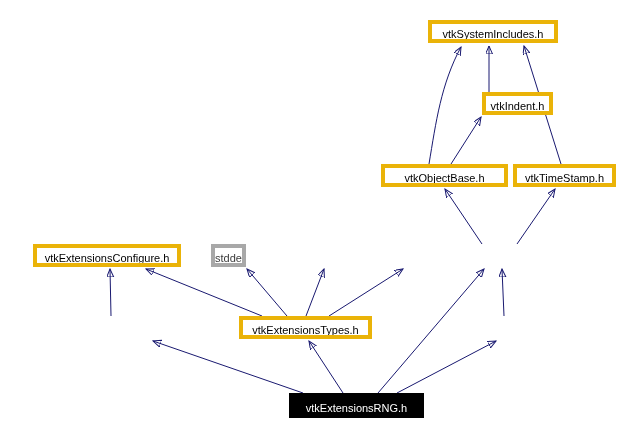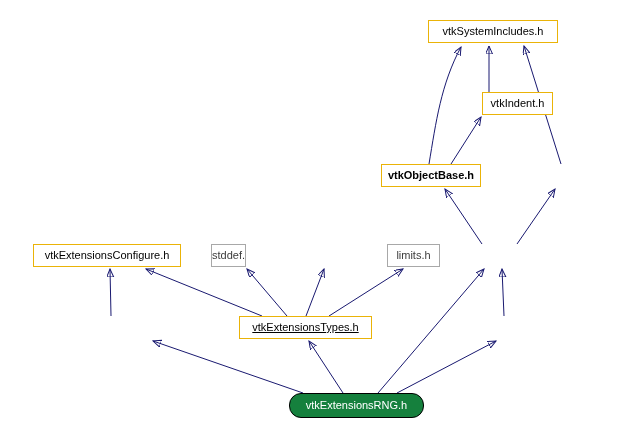--- a/index.html
+++ b/index.html
@@ -24,38 +24,37 @@
   }
   .edges path {
     fill: none;
     stroke: #191970;
     stroke-width: 1;
   }
   .node {
     position: absolute;
     box-sizing: border-box;
     height: 23px;
-    border: 1px solid #eab308;
+    border: 4px solid #eab308;
     background: #ffffff;
     color: #000000;
     font-size: 11px;
     line-height: 21px;
     text-align: center;
     white-space: nowrap;
     overflow: hidden;
   }
   .node.external {
     border-color: #a8a8a8;
     color: #3c3c3c;
   }
   .node.focus {
-    background: #15803d;
+    background: #000000;
     border-color: #000000;
     color: #ffffff;
-    border-radius: 12px;
   }
 </style>
 </head>
 <body>
 
 <div class="graph">
 
   <svg class="edges" width="623" height="435" viewBox="0 0 623 435" xmlns="http://www.w3.org/2000/svg">
     <defs>
       <marker id="arrow" markerUnits="userSpaceOnUse" markerWidth="9" markerHeight="8" refX="8" refY="3.5" orient="auto">
@@ -77,29 +76,29 @@
     <path d="M303,393 L153,341" marker-end="url(#arrow)"></path>
     <path d="M343,393 L309,341" marker-end="url(#arrow)"></path>
     <path d="M378,393 L484,269" marker-end="url(#arrow)"></path>
     <path d="M397,393 L496,341" marker-end="url(#arrow)"></path>
   </svg>
 
   <div class="node" style="left:428px; top:20px; width:130px;">vtkSystemIncludes.h</div>
 
   <div class="node" style="left:482px; top:92px; width:71px;">vtkIndent.h</div>
 
-  <div class="node" style="left:381px; top:164px; width:100px;font-weight:bold;">vtkObjectBase.h</div>
+  <div class="node" style="left:381px; top:164px; width:127px;">vtkObjectBase.h</div>
 
+  <div class="node" style="left:513px; top:164px; width:103px;">vtkTimeStamp.h</div>
 
   <div class="node" style="left:33px; top:244px; width:148px;">vtkExtensionsConfigure.h</div>
 
   <div class="node external" style="left:211px; top:244px; width:35px;">stddef.h</div>
 
 
-  <div class="node external" style="left:387px; top:244px; width:53px;">limits.h</div>
 
 
 
   <div class="node" style="left:239px; top:316px; width:133px;text-decoration:underline;">vtkExtensionsTypes.h</div>
 
 
   <div class="node focus" style="left:289px; top:393px; width:135px; height:25px; line-height:23px;">vtkExtensionsRNG.h</div>
 
 </div>
 

